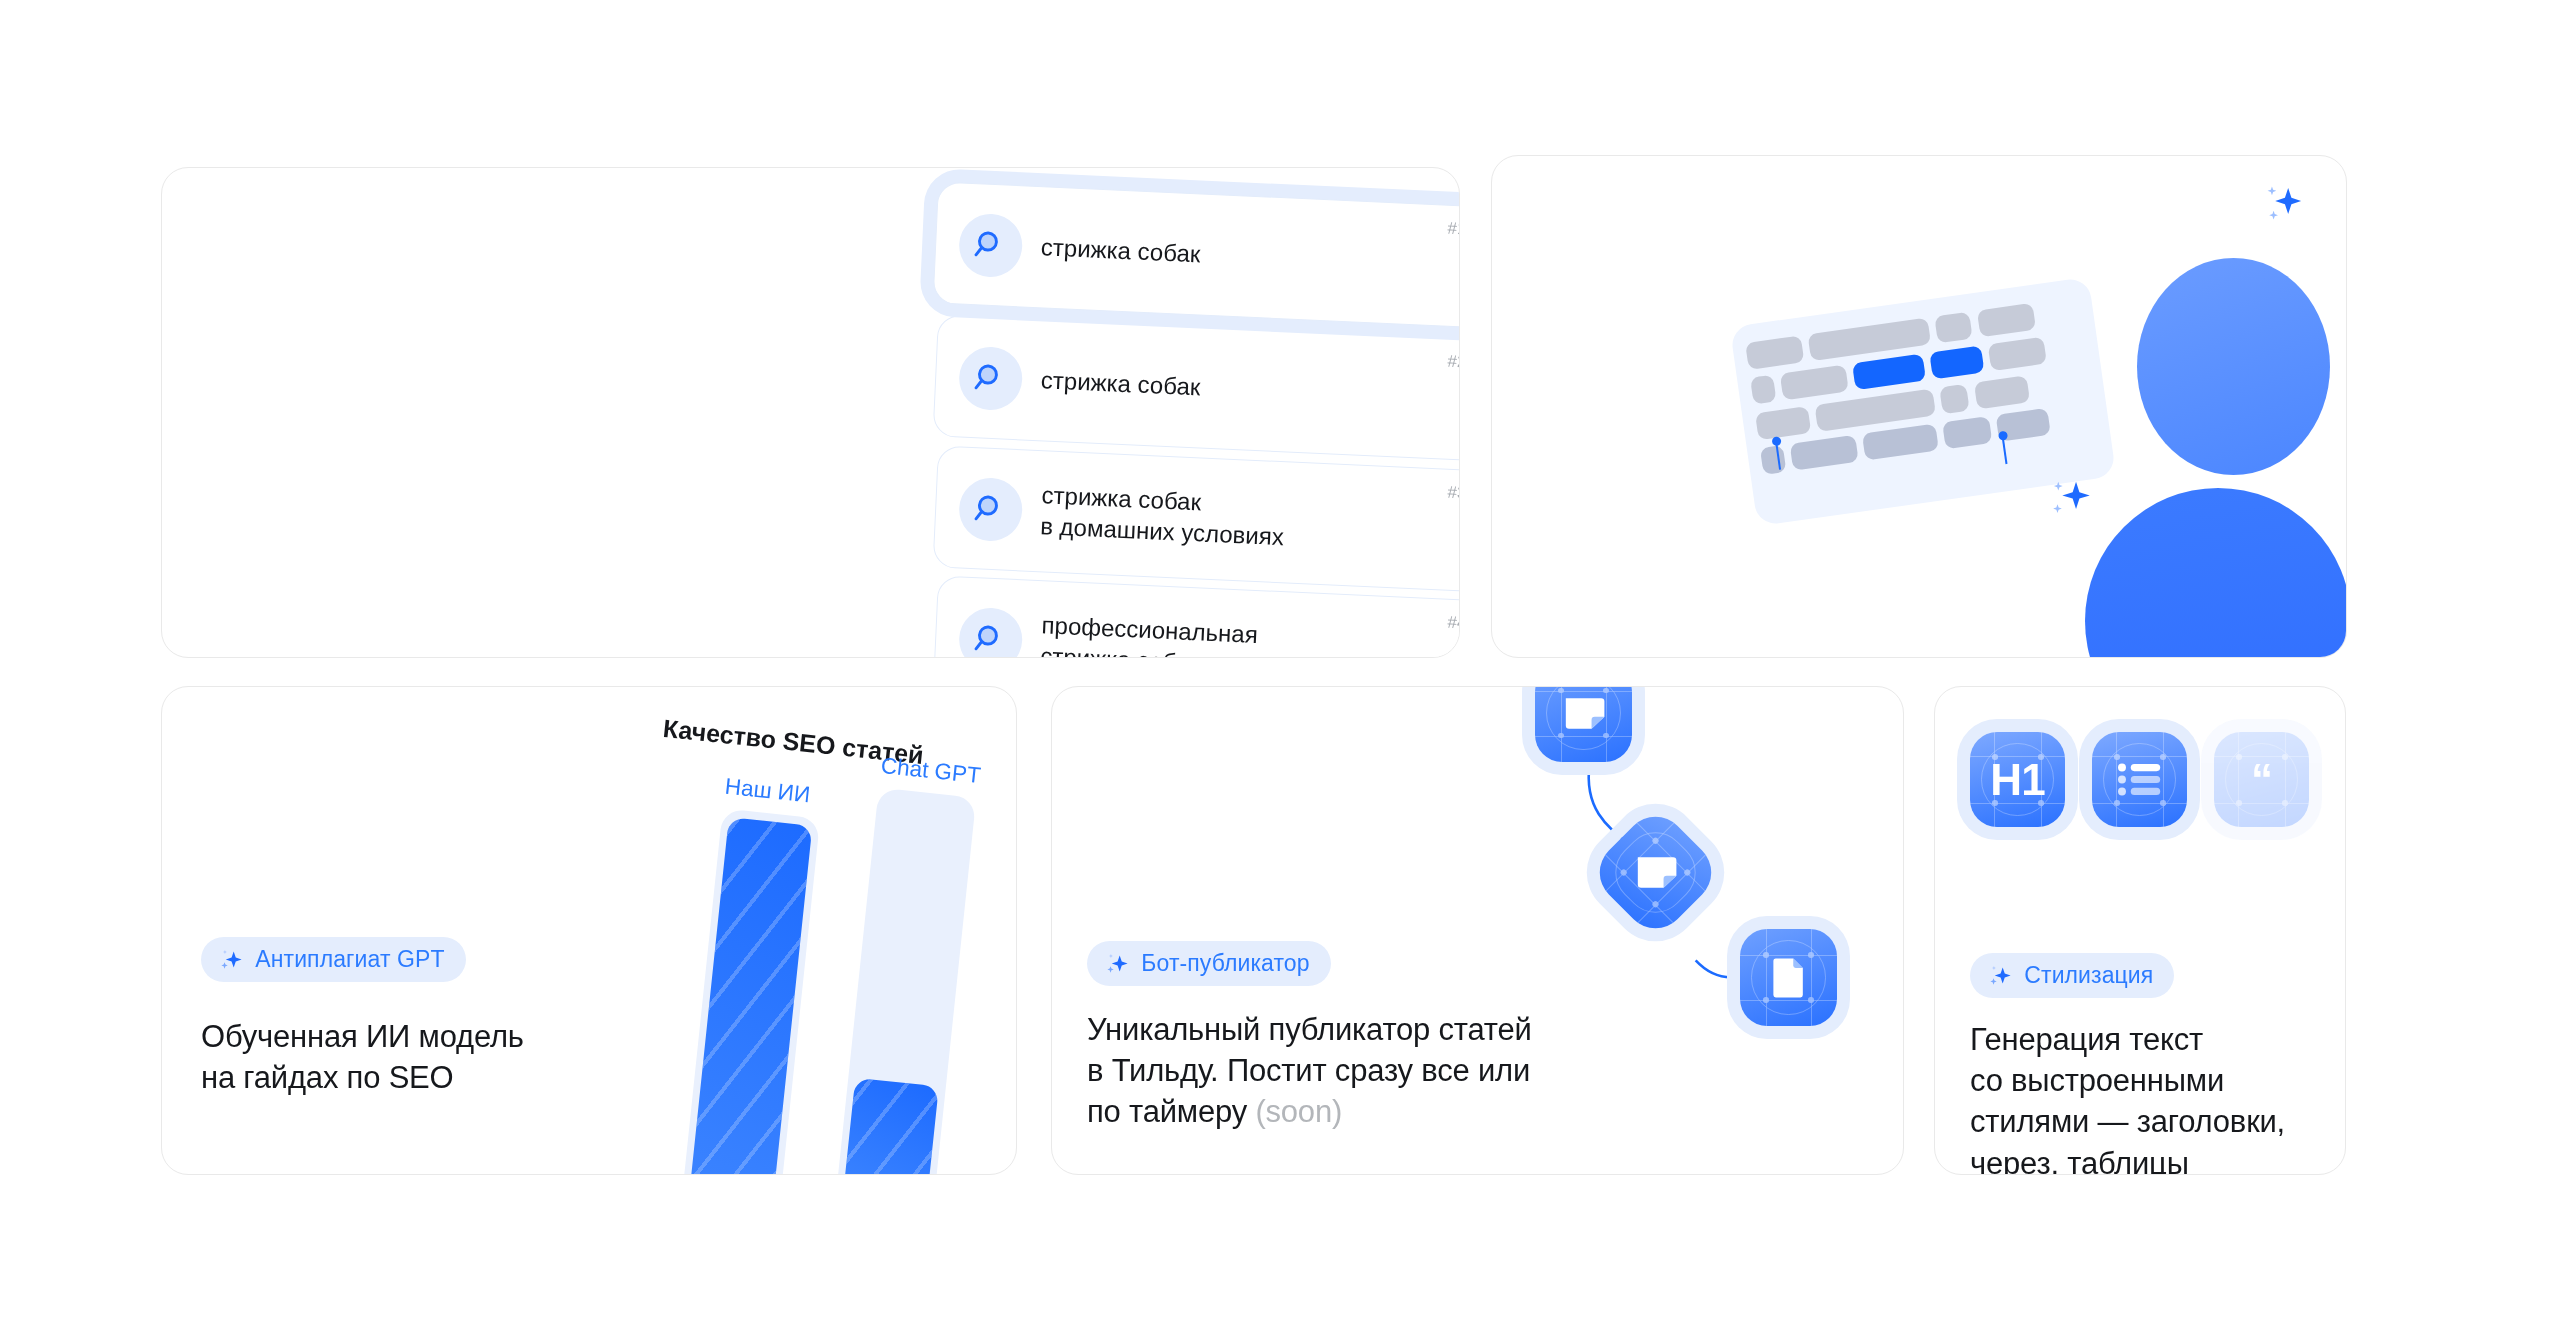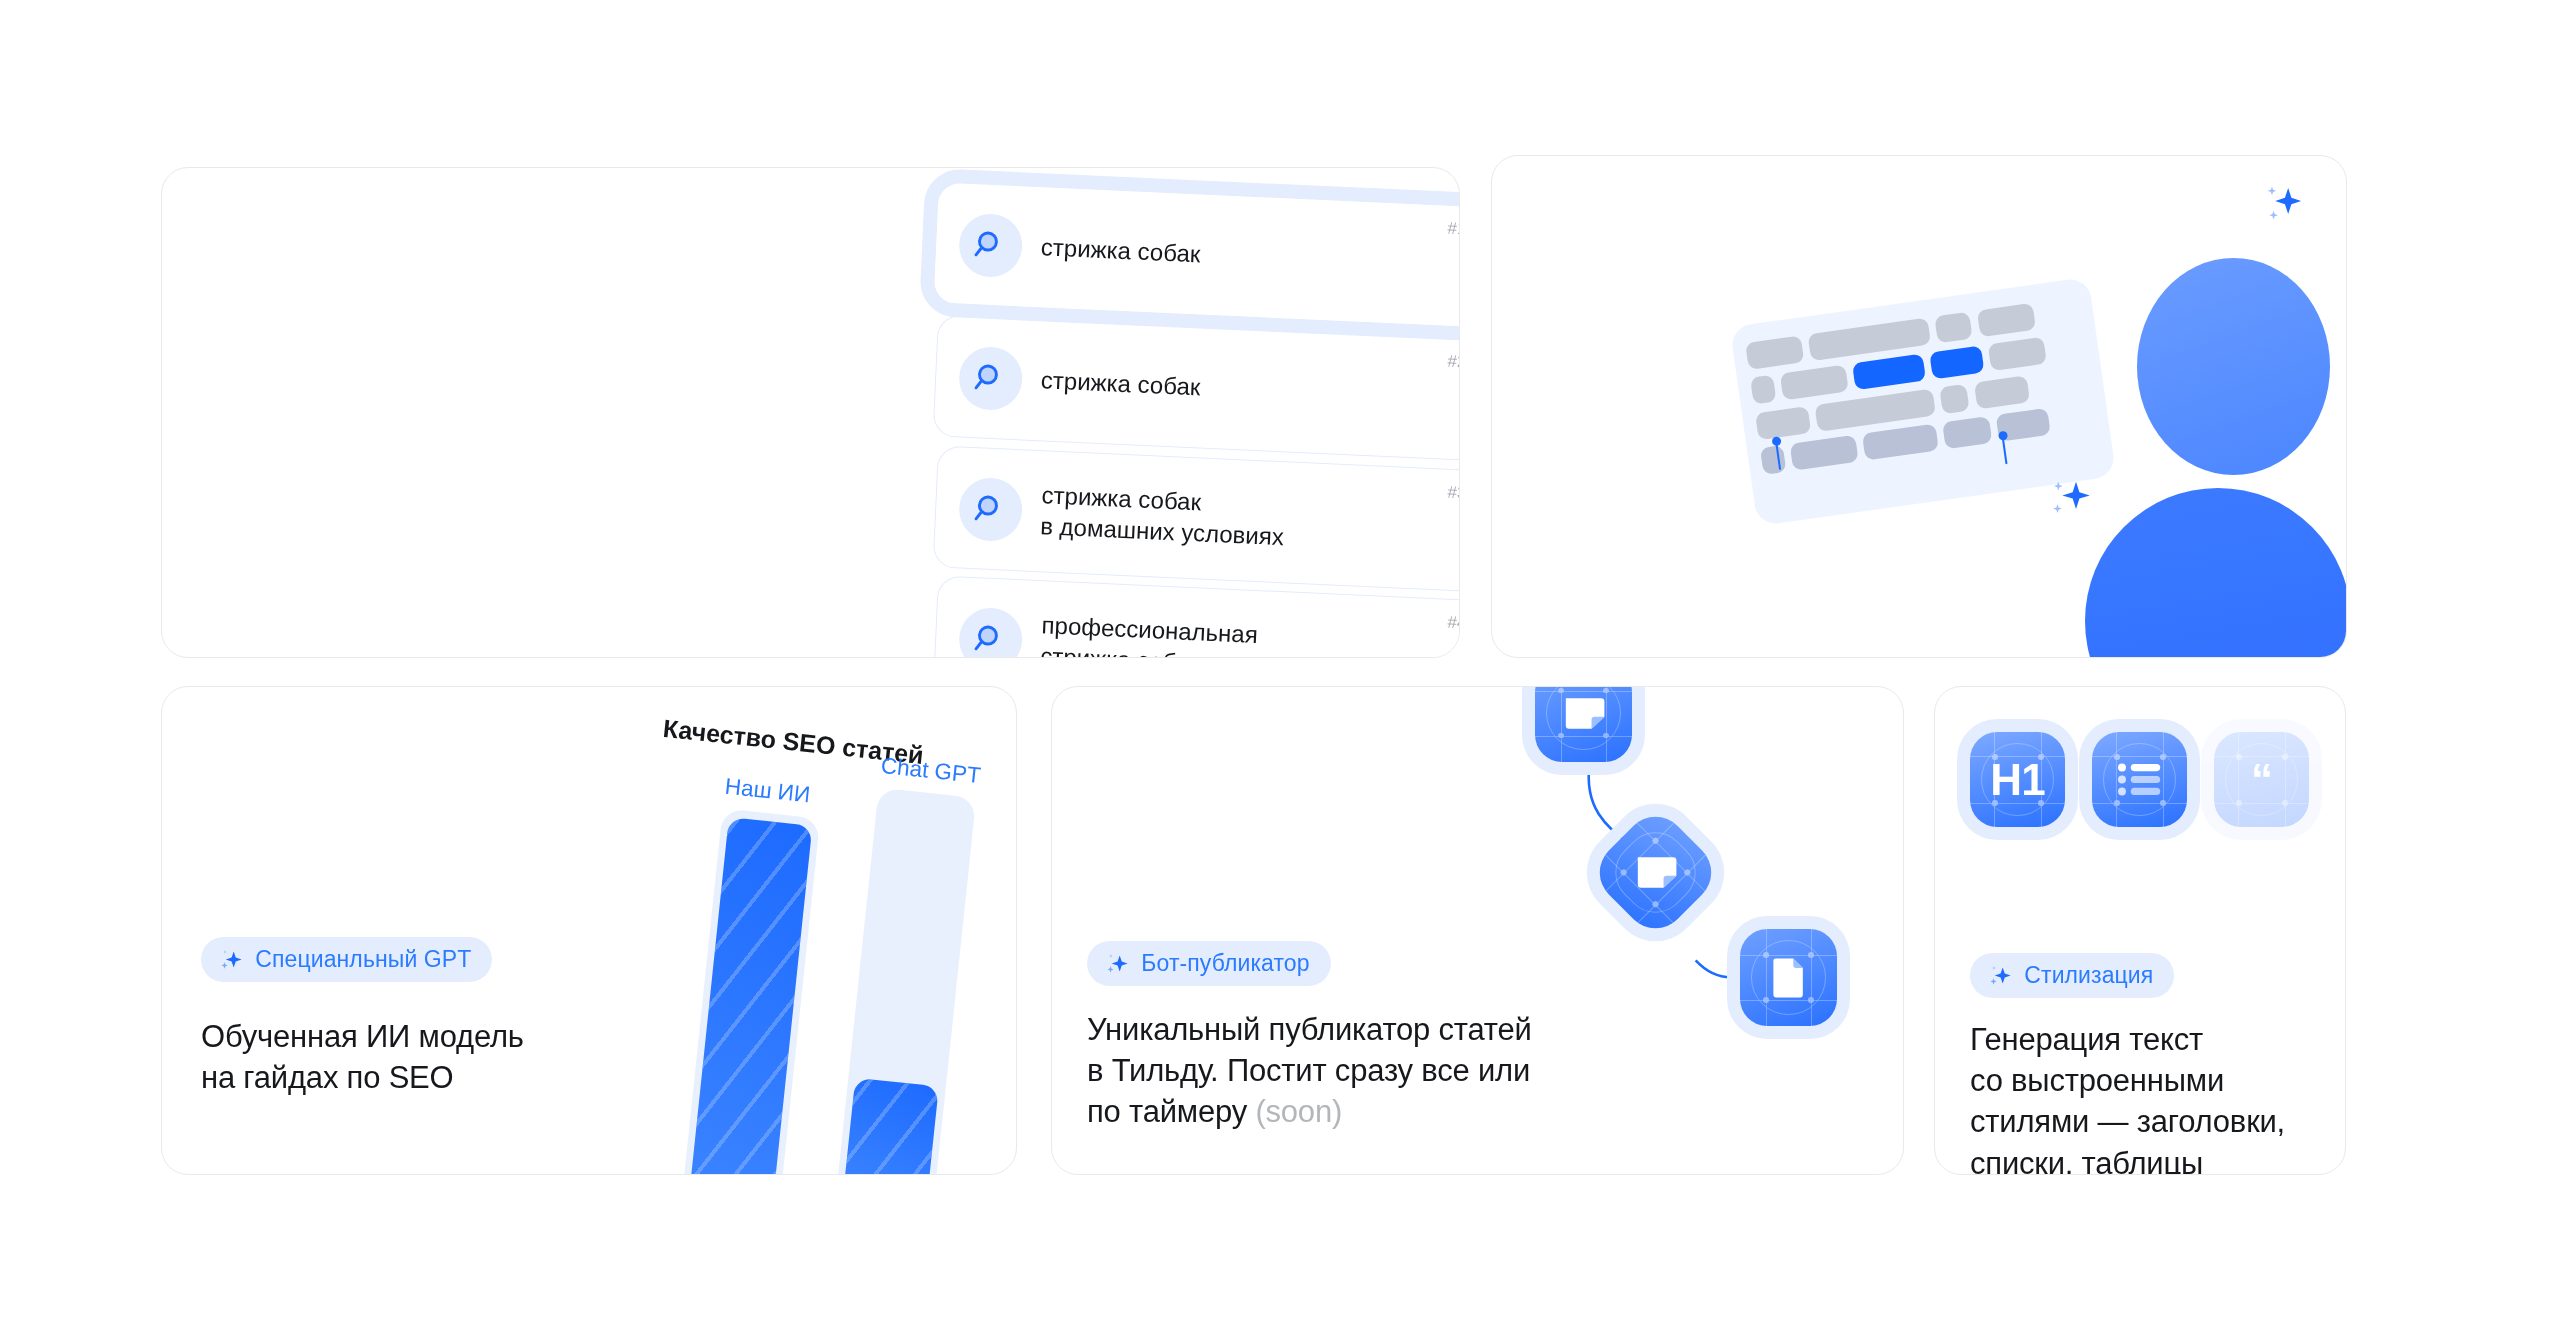--- a/index.html
+++ b/index.html
@@ -382,21 +382,21 @@
 
     <div class="txtblock">
       <div class="badge">
         <span class="spark">
           <svg width="27" height="27" viewBox="0 0 34 34">
             <path d="M21 7 L23.6 14.4 L31 17 L23.6 19.6 L21 27 L18.4 19.6 L11 17 L18.4 14.4 Z" fill="#1f6bff"></path>
             <path d="M9.5 20.5 L10.6 23.4 L13.5 24.5 L10.6 25.6 L9.5 28.5 L8.4 25.6 L5.5 24.5 L8.4 23.4 Z" fill="#7aa8ff"></path>
             <path d="M10 5 L10.7 6.8 L12.5 7.5 L10.7 8.2 L10 10 L9.3 8.2 L7.5 7.5 L9.3 6.8 Z" fill="#aac6ff"></path>
           </svg>
         </span>
-        <span class="btxt">Специанльный GPT</span>
+        <span class="btxt">Антиплагиат GPT</span>
       </div>
       <div class="headline">Обученная ИИ модель
 на гайдах по SEO</div>
     </div>
   </div>
 
   <div class="card" id="card-bot">
 
     <div class="nodes">
       <svg class="edge" width="853" height="489" viewBox="0 0 1060 608">
@@ -539,18 +539,18 @@
             <path d="M21 7 L23.6 14.4 L31 17 L23.6 19.6 L21 27 L18.4 19.6 L11 17 L18.4 14.4 Z" fill="#1f6bff"></path>
             <path d="M9.5 20.5 L10.6 23.4 L13.5 24.5 L10.6 25.6 L9.5 28.5 L8.4 25.6 L5.5 24.5 L8.4 23.4 Z" fill="#7aa8ff"></path>
             <path d="M10 5 L10.7 6.8 L12.5 7.5 L10.7 8.2 L10 10 L9.3 8.2 L7.5 7.5 L9.3 6.8 Z" fill="#aac6ff"></path>
           </svg>
         </span>
         <span class="btxt">Стилизация</span>
       </div>
       <div class="headline">Генерация текст
 со выстроенными
 стилями — заголовки,
-списки, таблицы</div>
+через, таблицы</div>
     </div>
   </div>
 
 </div>
 
 
 </body></html>

